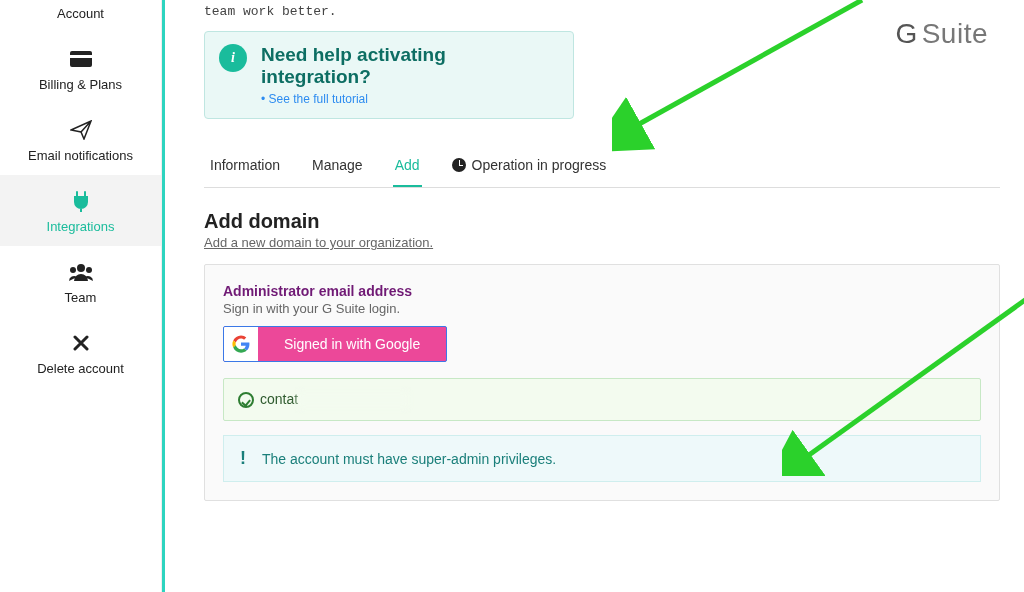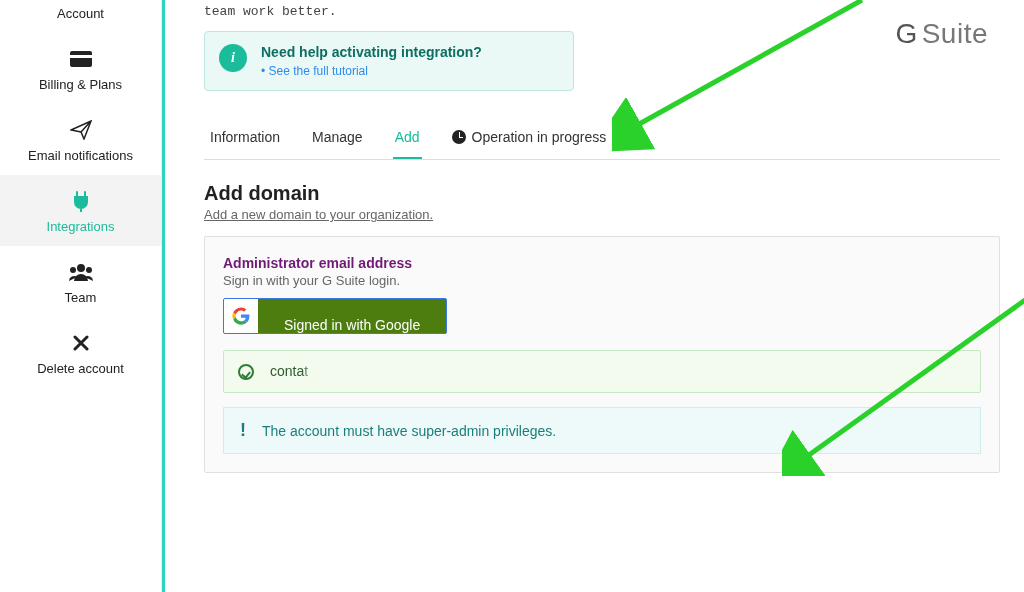--- a/index.html
+++ b/index.html
@@ -11,39 +11,39 @@
   .sidebar-item.active .sidebar-icon, .sidebar-item.active .sidebar-label { color: #1abc9c; }
   .sidebar-icon { font-size: 20px; color: #222; height: 24px; display: flex; align-items: center; justify-content: center; }
   .sidebar-label { margin-top: 6px; font-size: 13px; color: #222; }
   .content { flex: 1; position: relative; padding: 0 24px 24px 42px; overflow: hidden; }
   .turq-border { position: absolute; left: 0; top: 0; width: 3px; height: 100%; background: #2dd4bf; }
   .intro-text { font-size: 13px; color: #444; margin: 4px 0 12px; max-width: 460px; font-family: Liberation Mono, monospace; }
   .brand { position: absolute; right: 36px; top: 18px; font-family: "Product Sans", Arial, sans-serif; font-size: 28px; color: #555; letter-spacing: 0.5px; }
   .brand .sep { display:inline-block; width:4px; }
   .help-callout { border: 1px solid #bfe6e1; background: #eaf8f6; border-radius: 4px; padding: 12px 14px; display: flex; align-items: flex-start; max-width: 370px; margin-bottom: 28px; }
   .help-icon { width: 28px; height: 28px; border-radius: 50%; background: #1abc9c; color: #fff; font-weight: 700; font-family: Georgia, serif; font-style: italic; display: flex; align-items: center; justify-content: center; margin-right: 14px; flex-shrink: 0; }
-  .help-title { color: #0d6e63; font-weight: 600; font-size: 14px; }
+  .help-title { color: #0d6e63; font-weight: 600; font-size: 19px; }
   .help-link { color: #2d8cf0; font-size: 12px; display: block; margin-top: 4px; }
   .help-link::before { content: "• "; color: #2d8cf0; }
   .tabs { border-bottom: 1px solid #ddd; display: flex; align-items: center; gap: 28px; padding: 0 4px; }
   .tab { padding: 10px 2px 12px; font-size: 14px; color: #333; cursor: pointer; border-bottom: 2px solid transparent; }
   .tab.active { color: #1abc9c; border-bottom-color: #1abc9c; font-weight: 500; }
   .tab.progress { display: flex; align-items: center; gap: 6px; }
   .clock-icon { width: 14px; height: 14px; border-radius: 50%; background: #222; position: relative; display:inline-block; }
   .clock-icon::before { content:""; position:absolute; left:50%; top:2px; width:1px; height:5px; background:#fff; }
   .clock-icon::after { content:""; position:absolute; left:50%; top:7px; width:4px; height:1px; background:#fff; }
   .section-title { font-size: 20px; font-weight: 700; color: #222; margin: 22px 0 2px; }
   .section-sub { font-size: 13px; color: #666; margin-bottom: 14px; text-decoration: underline; }
   .card { border: 1px solid #e0e0e0; background: #fafafa; padding: 18px 18px 0; border-radius: 2px; }
   .card-label { font-weight: 700; font-size: 14px; color: #701a75; }
   .card-sub { font-size: 13px; color: #666; margin: 2px 0 10px; }
-  .google-btn { display: inline-flex; align-items: flex-end; border: 1px solid #3b78e7; background: #4d7c0f; border-radius: 2px; overflow: hidden; cursor: pointer; margin-bottom: 16px; }
+  .google-btn { display: inline-flex; align-items: center; border: 1px solid #3b78e7; background: #ec4899; border-radius: 2px; overflow: hidden; cursor: pointer; margin-bottom: 16px; }
   .google-logo { width: 34px; height: 34px; background: #fff; display: flex; align-items: center; justify-content: center; }
   .google-btn-text { color: #fff; padding: 0 26px; font-size: 14px; }
-  .status-row { border: 1px solid #c7e8c5; background: #f3fbef; border-radius: 2px; padding: 12px 14px; display: flex; align-items: center; gap: 16px; margin-bottom: 14px; }
+  .status-row { border: 1px solid #c7e8c5; background: #f3fbef; border-radius: 2px; padding: 12px 14px; display: flex; align-items: center; gap: 6px; margin-bottom: 14px; }
   .check-circle { width: 16px; height: 16px; border: 2px solid #2e7d32; border-radius: 50%; position: relative; flex-shrink:0; }
   .check-circle::after { content:""; position:absolute; left:3px; top:4px; width:4px; height:6px; border-right:2px solid #2e7d32; border-bottom:2px solid #2e7d32; transform: rotate(40deg); }
   .status-text { color: #2e5a2e; font-size: 14px; }
   .blur-box { display:inline-block; width: 110px; height: 16px; background: #f3fbef; filter: blur(3px); vertical-align: middle; }
   .info-row { border: 1px solid #cfeeee; background: #eef9fa; padding: 12px 16px; display: flex; align-items: center; gap: 16px; margin-bottom: 18px; }
   .info-icon { color: #1a7f7a; font-weight: 900; font-size: 18px; }
   .info-text { color: #1a7f7a; font-size: 14px; }
   .field-label { font-weight: 700; font-size: 13px; color: #333; margin-bottom: 6px; display: inline-block; }
   .req { color: #d9534f; margin-left: 4px; }
   .text-input { width: 370px; padding: 10px 12px; border: 1px solid #ddd; border-radius: 2px; font-size: 13px; color: #333; }

